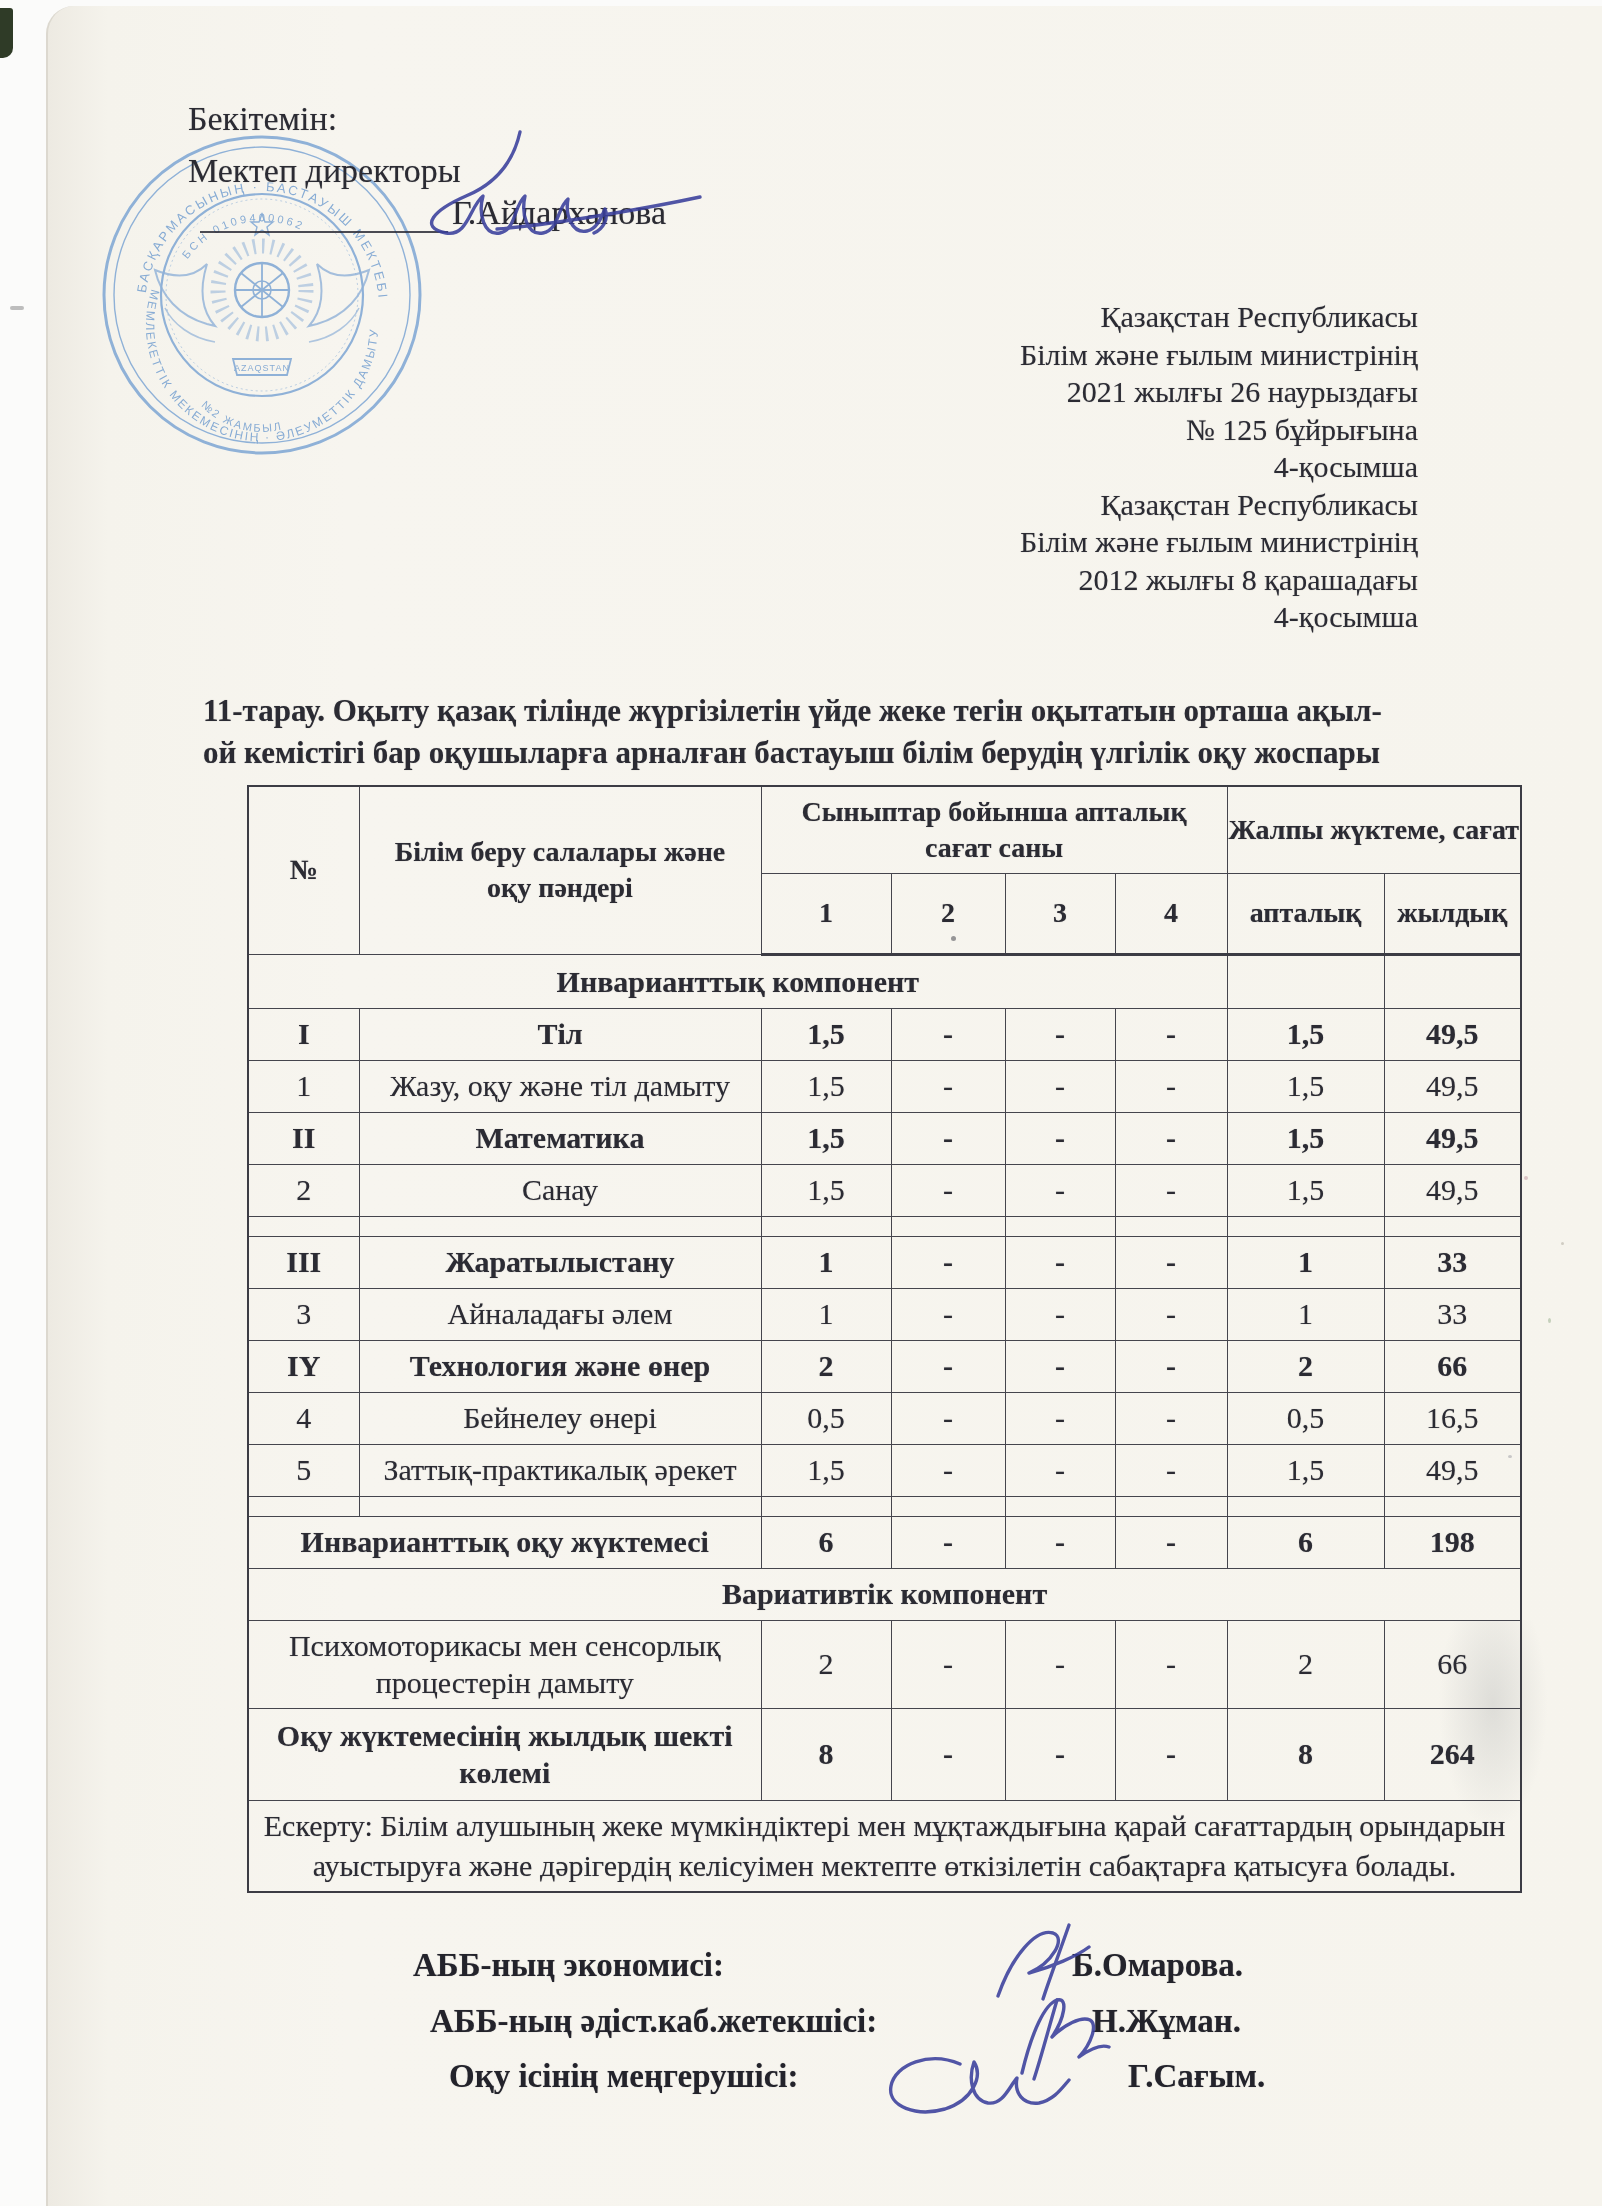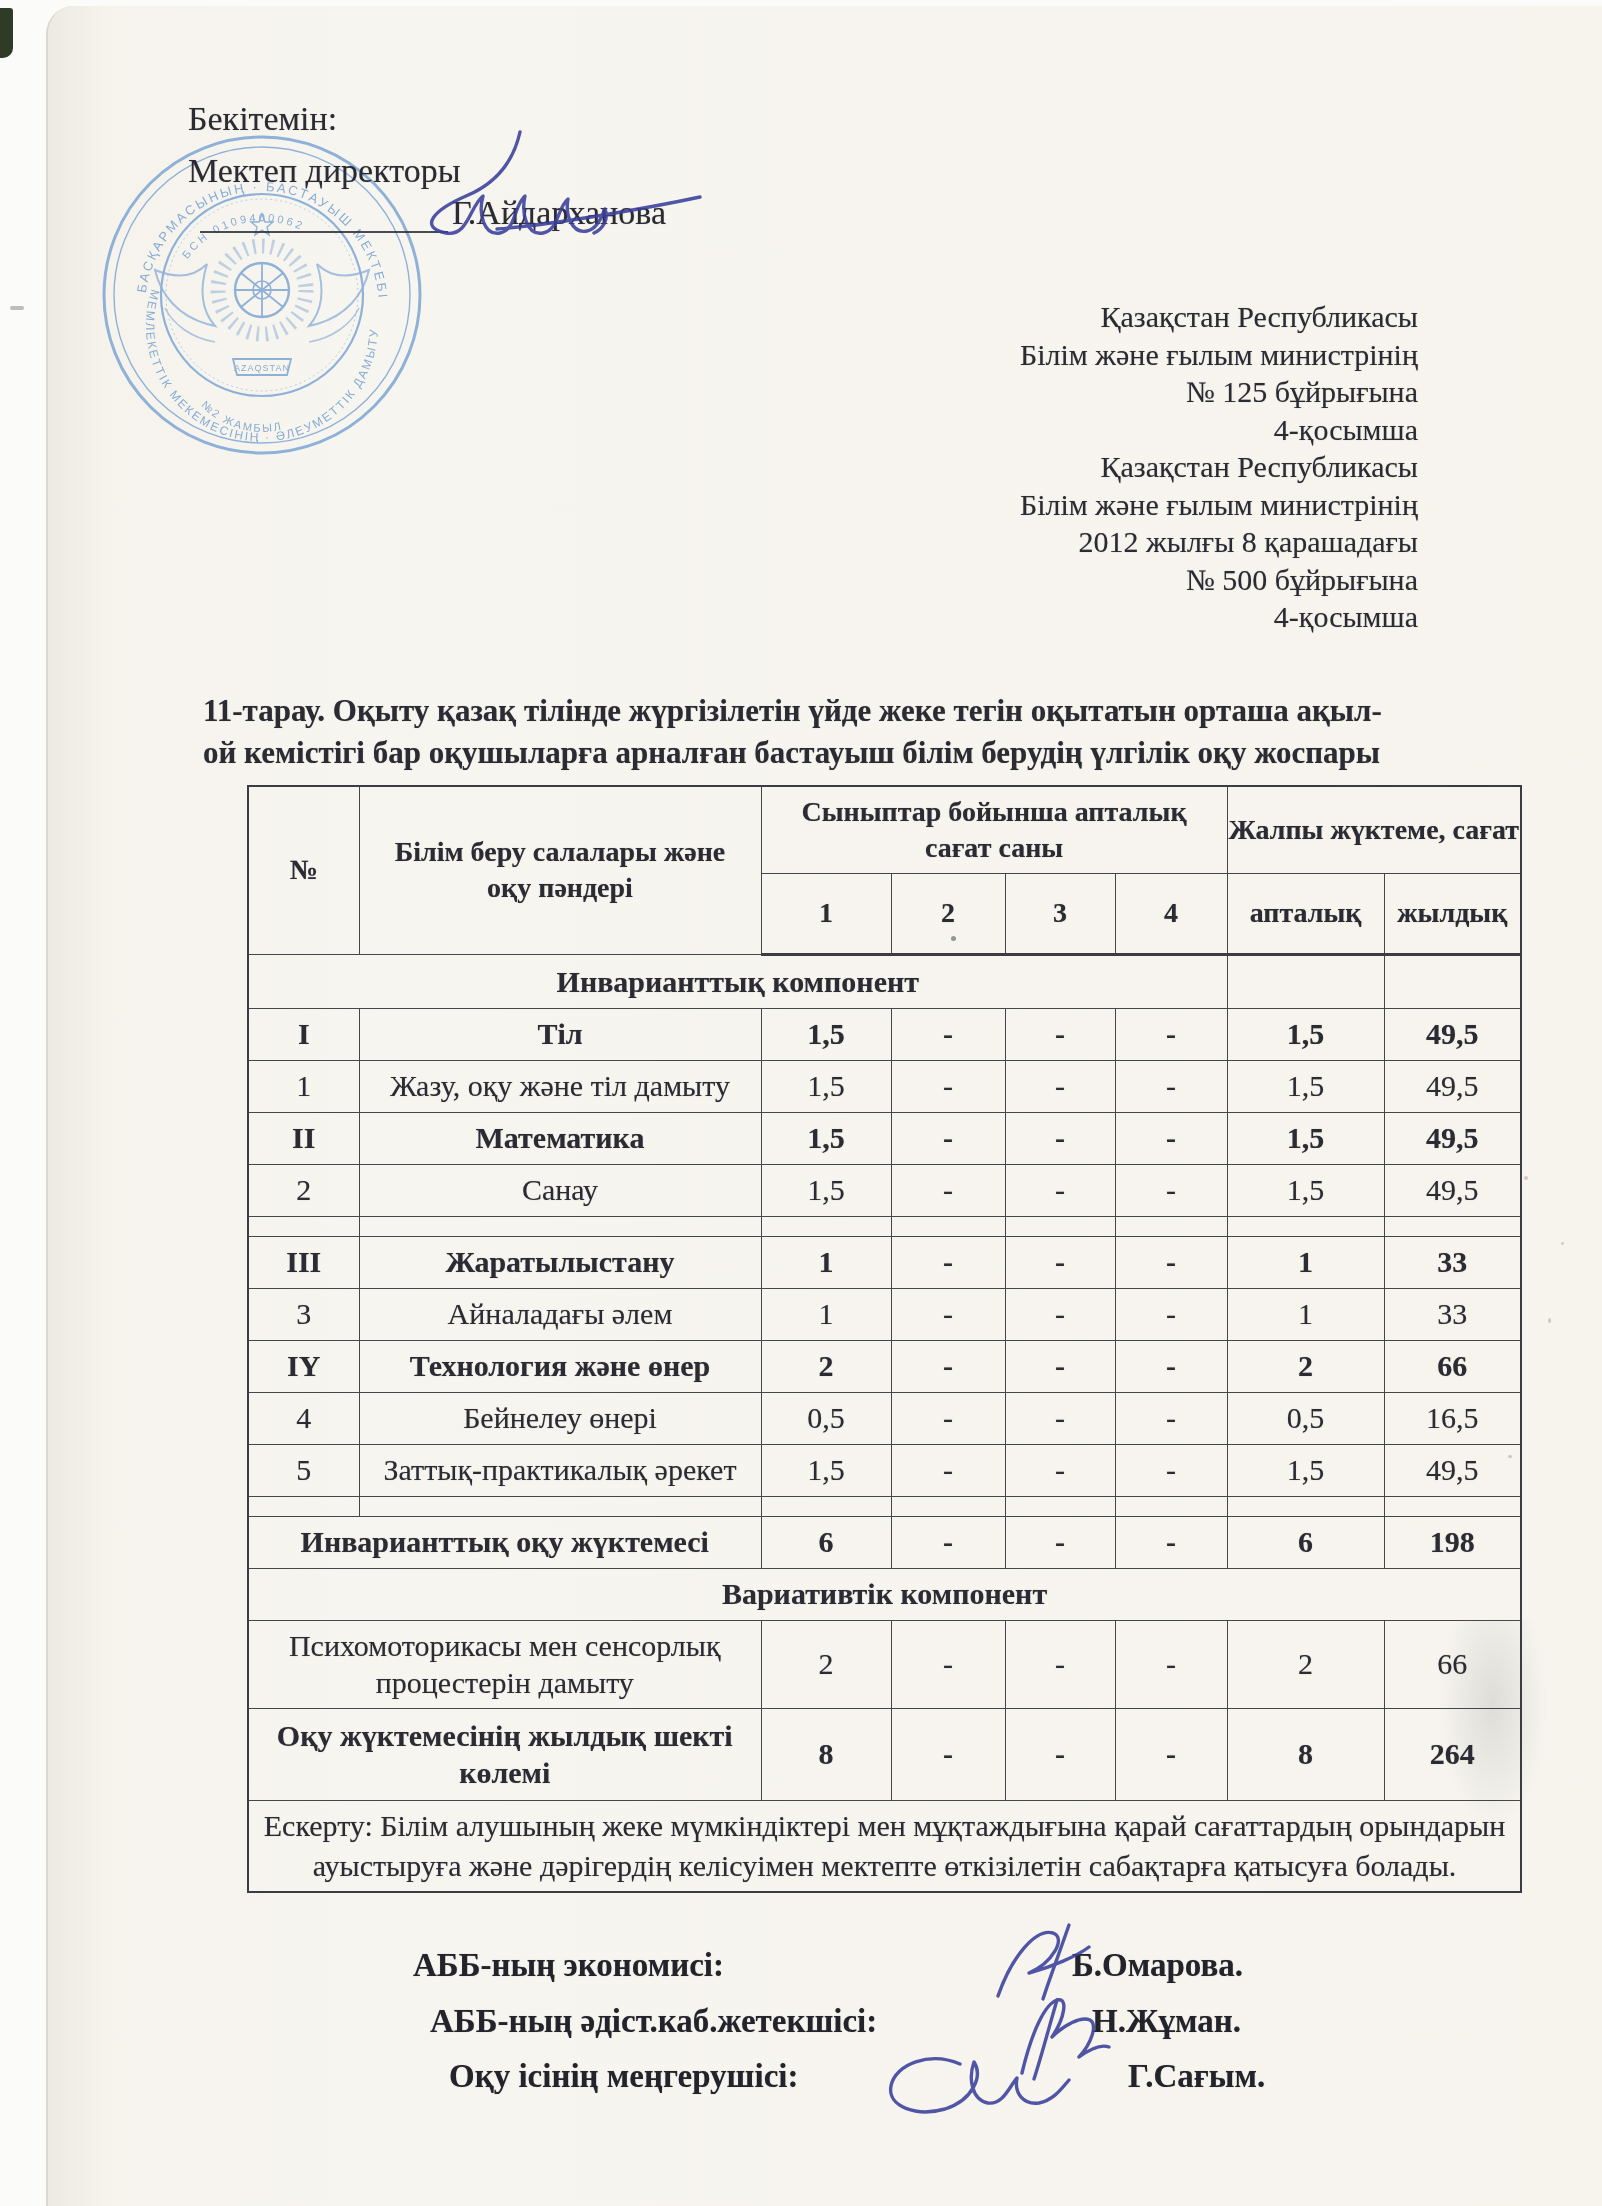--- a/index.html
+++ b/index.html
@@ -136,26 +136,26 @@
 </svg>
 
 <div class="approve-line1 doc-text">Бекітемін:</div>
 <div class="approve-line2 doc-text">Мектеп директоры</div>
 <div class="approve-underline"></div>
 <div class="approve-name doc-text">Г.Айдарханова</div>
 
 <div class="order-ref doc-text">
     <div>Қазақстан Республикасы</div>
     <div>Білім және ғылым министрінің</div>
+    <div>2021 жылғы 26 наурыздағы</div>
     <div>№ 125 бұйрығына</div>
     <div>4-қосымша</div>
     <div>Қазақстан Республикасы</div>
     <div>Білім және ғылым министрінің</div>
     <div>2012 жылғы 8 қарашадағы</div>
-    <div>№ 500 бұйрығына</div>
     <div>4-қосымша</div>
   </div>
 
 <div class="title doc-text">
   <div>11-тарау. Оқыту қазақ тілінде жүргізілетін үйде жеке тегін оқытатын орташа ақыл-</div>
   <div>ой кемістігі бар оқушыларға арналған бастауыш білім берудің үлгілік оқу жоспары</div>
 </div>
 
 <table class="plan doc-text">
   <colgroup>

